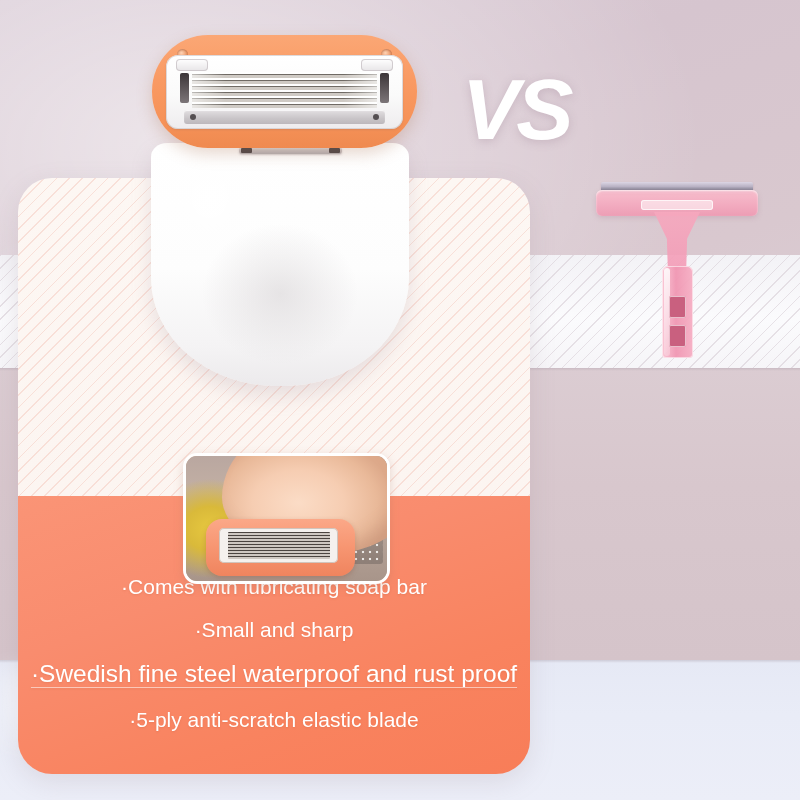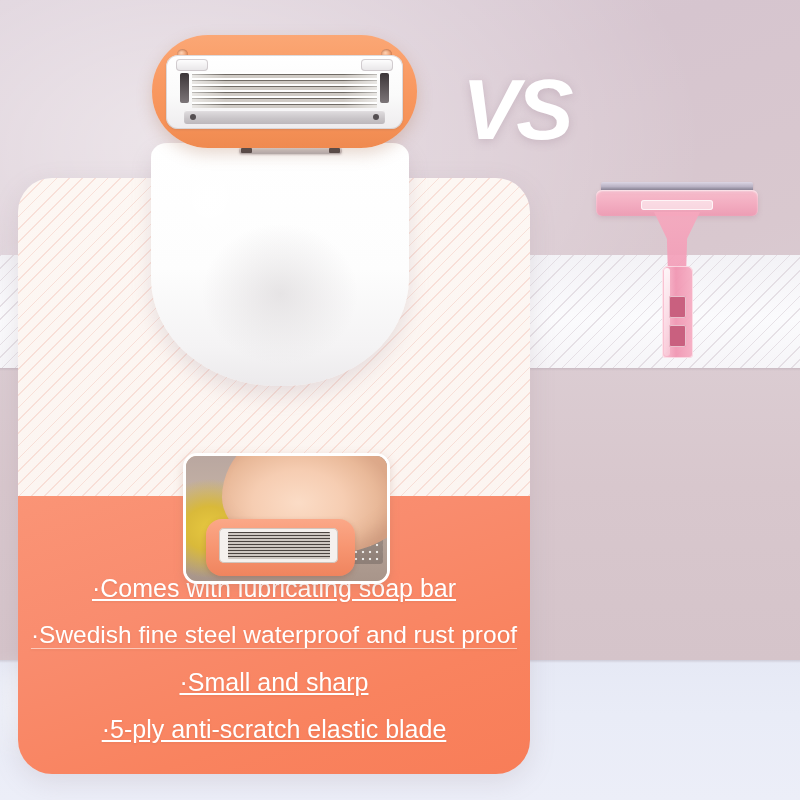--- a/index.html
+++ b/index.html
@@ -118,26 +118,25 @@
 
   
   .features {
     position: absolute;
     left: 0; right: 0;
     top: 398px;
     text-align: center;
     color: #ffffff;
   }
   .feature-line {
-    font-size: 25px;
+    font-size: 21px;
     line-height: 1.0;
     margin: 0 0 22px 0;
     white-space: nowrap;
     text-shadow: 0 1px 2px rgba(190,95,65,0.25);
-    text-decoration: underline;
   }
   .feature-line.wide { font-size: 24.5px; }
   .feature-line.hl {
     text-decoration: underline;
     text-decoration-color: rgba(255,255,255,0.55);
     text-underline-offset: 5px;
     text-decoration-thickness: 1px;
   }
 
   
@@ -405,22 +404,22 @@
   <div class="bg-floor-sheen"></div>
 
   <div class="vs">VS</div>
 
   <div class="card">
     <div class="card-top"></div>
     <div class="card-bottom"></div>
 
     <div class="features">
       <p class="feature-line">·Comes with lubricating soap bar</p>
+      <p class="feature-line">·Small and sharp</p>
       <p class="feature-line wide hl">·Swedish fine steel waterproof and rust proof</p>
-      <p class="feature-line">·Small and sharp</p>
       <p class="feature-line">·5-ply anti-scratch elastic blade</p>
     </div>
   </div>
 
   <div class="inset">
     <div class="inset-bg"></div>
     <div class="inset-hair"></div>
     <div class="inset-dots"></div>
     <div class="inset-finger">
       <div class="inset-nail"></div>

